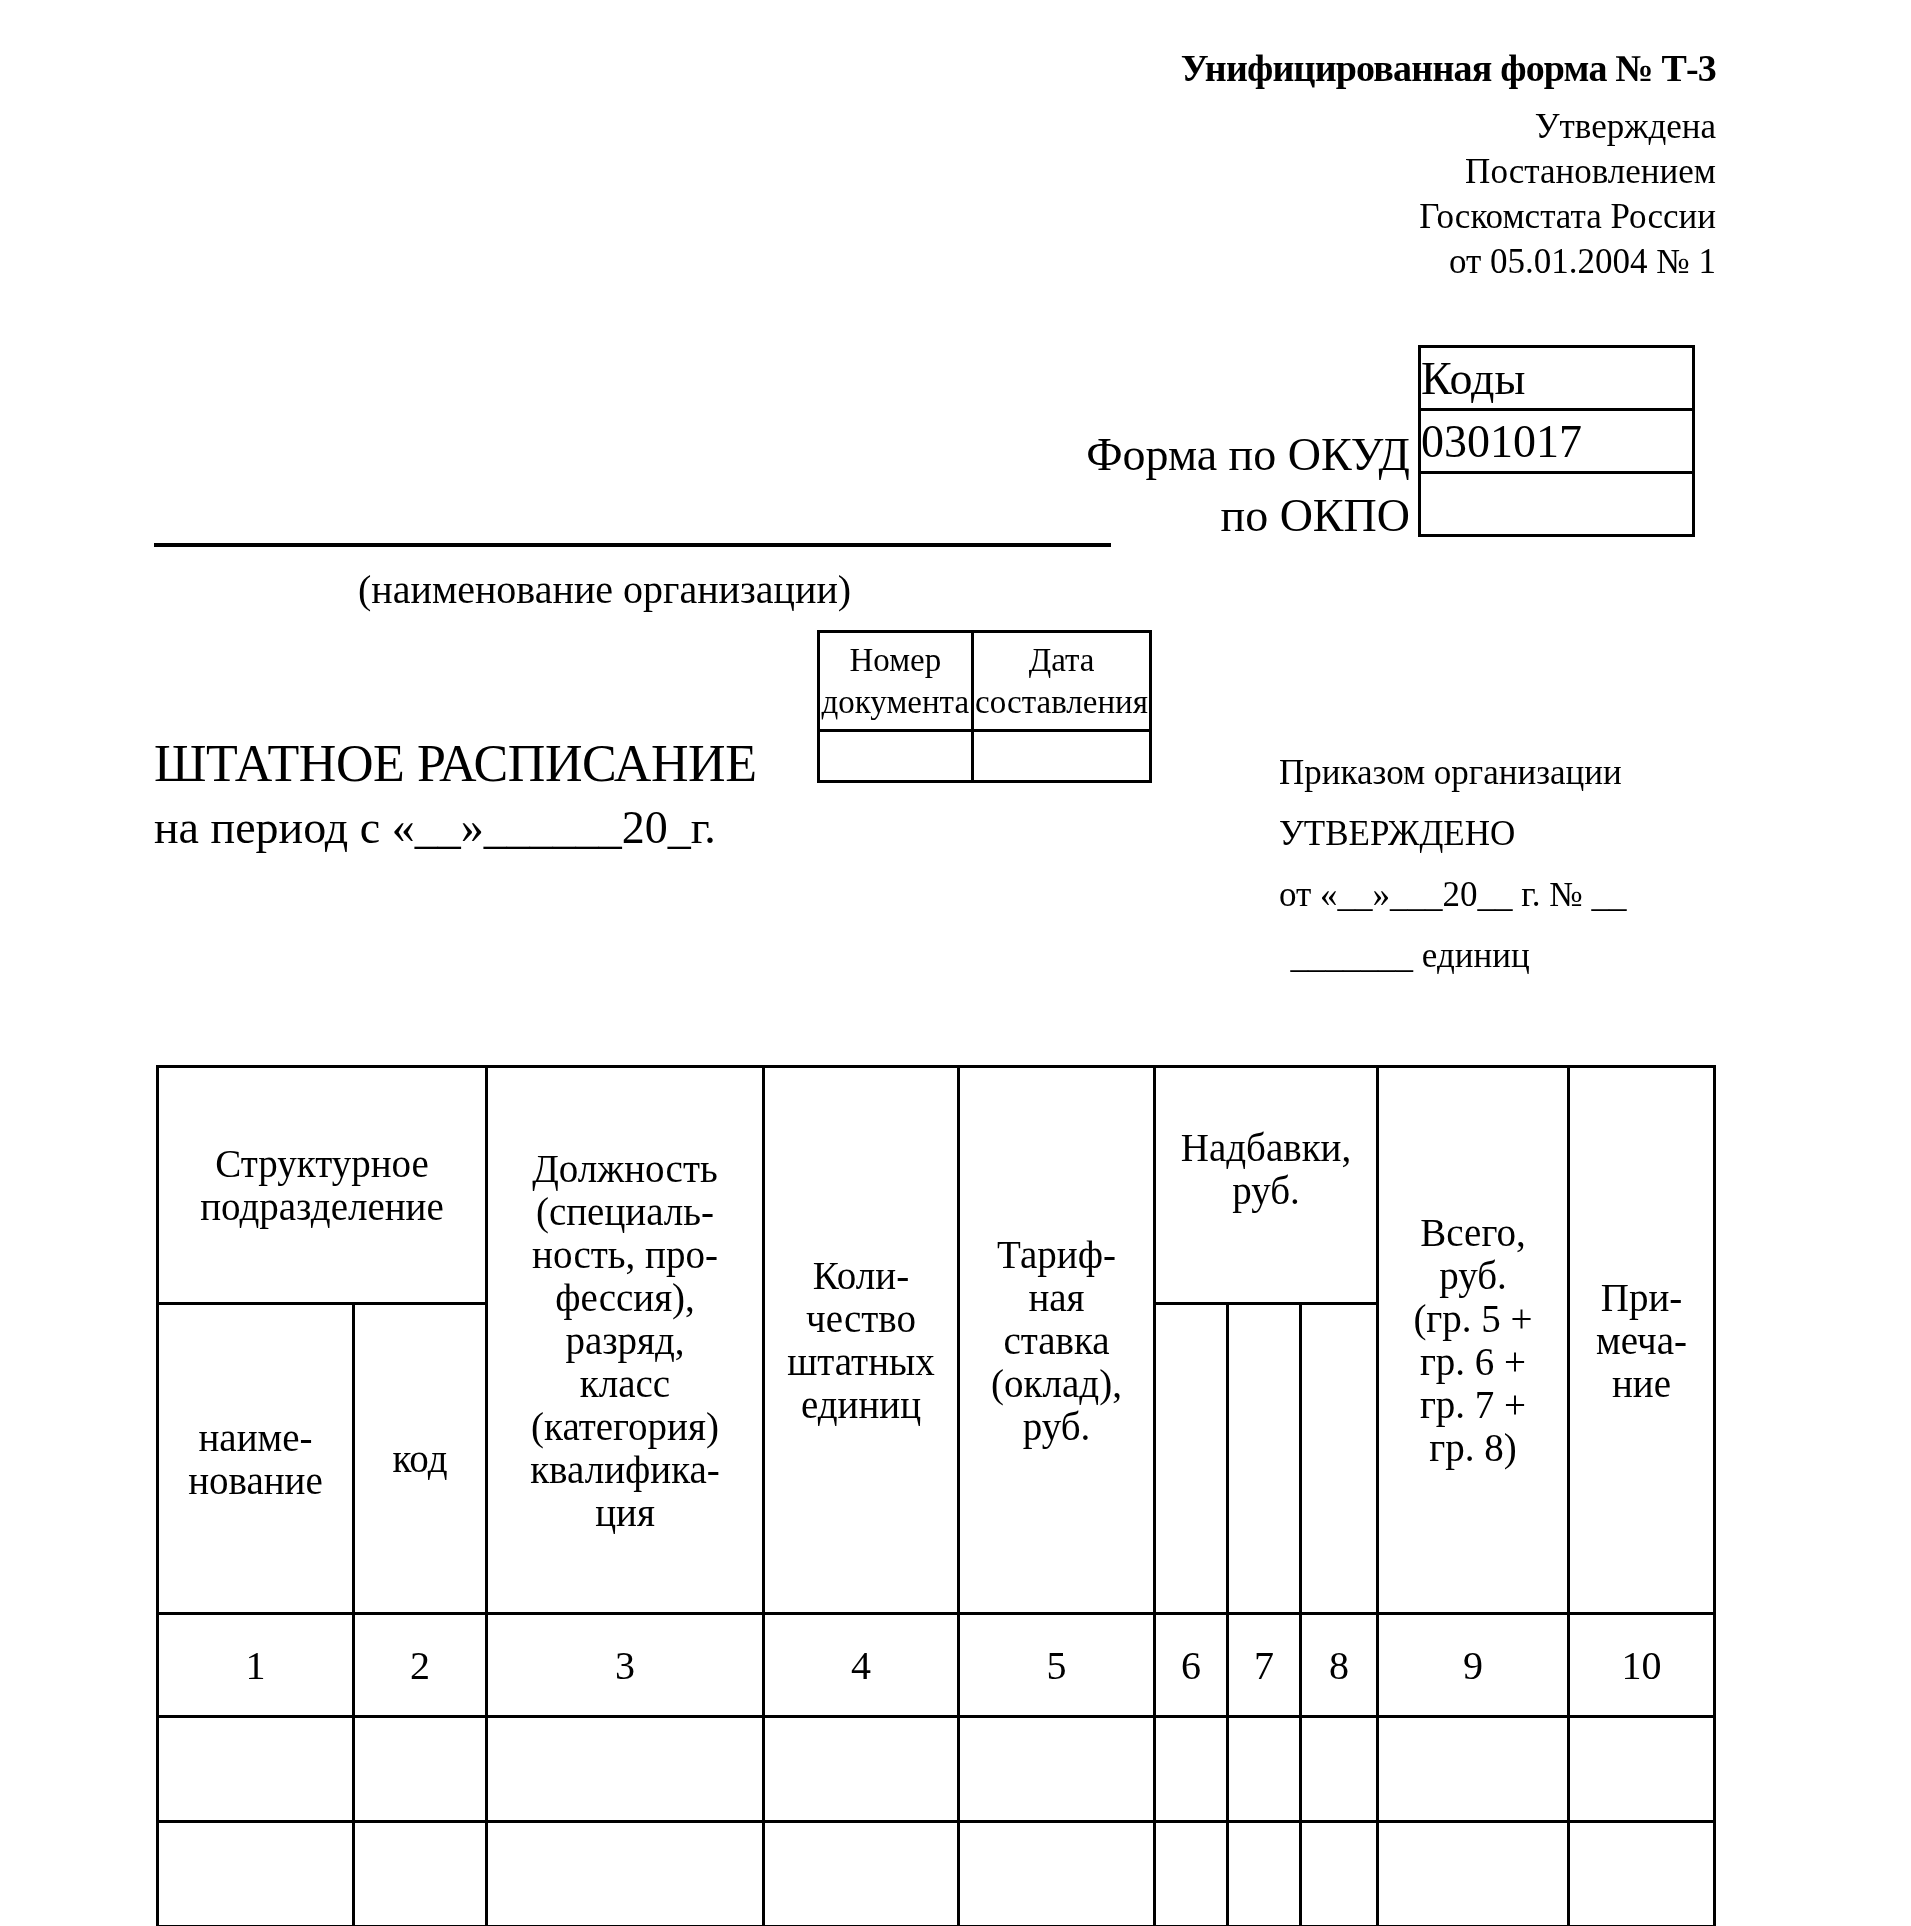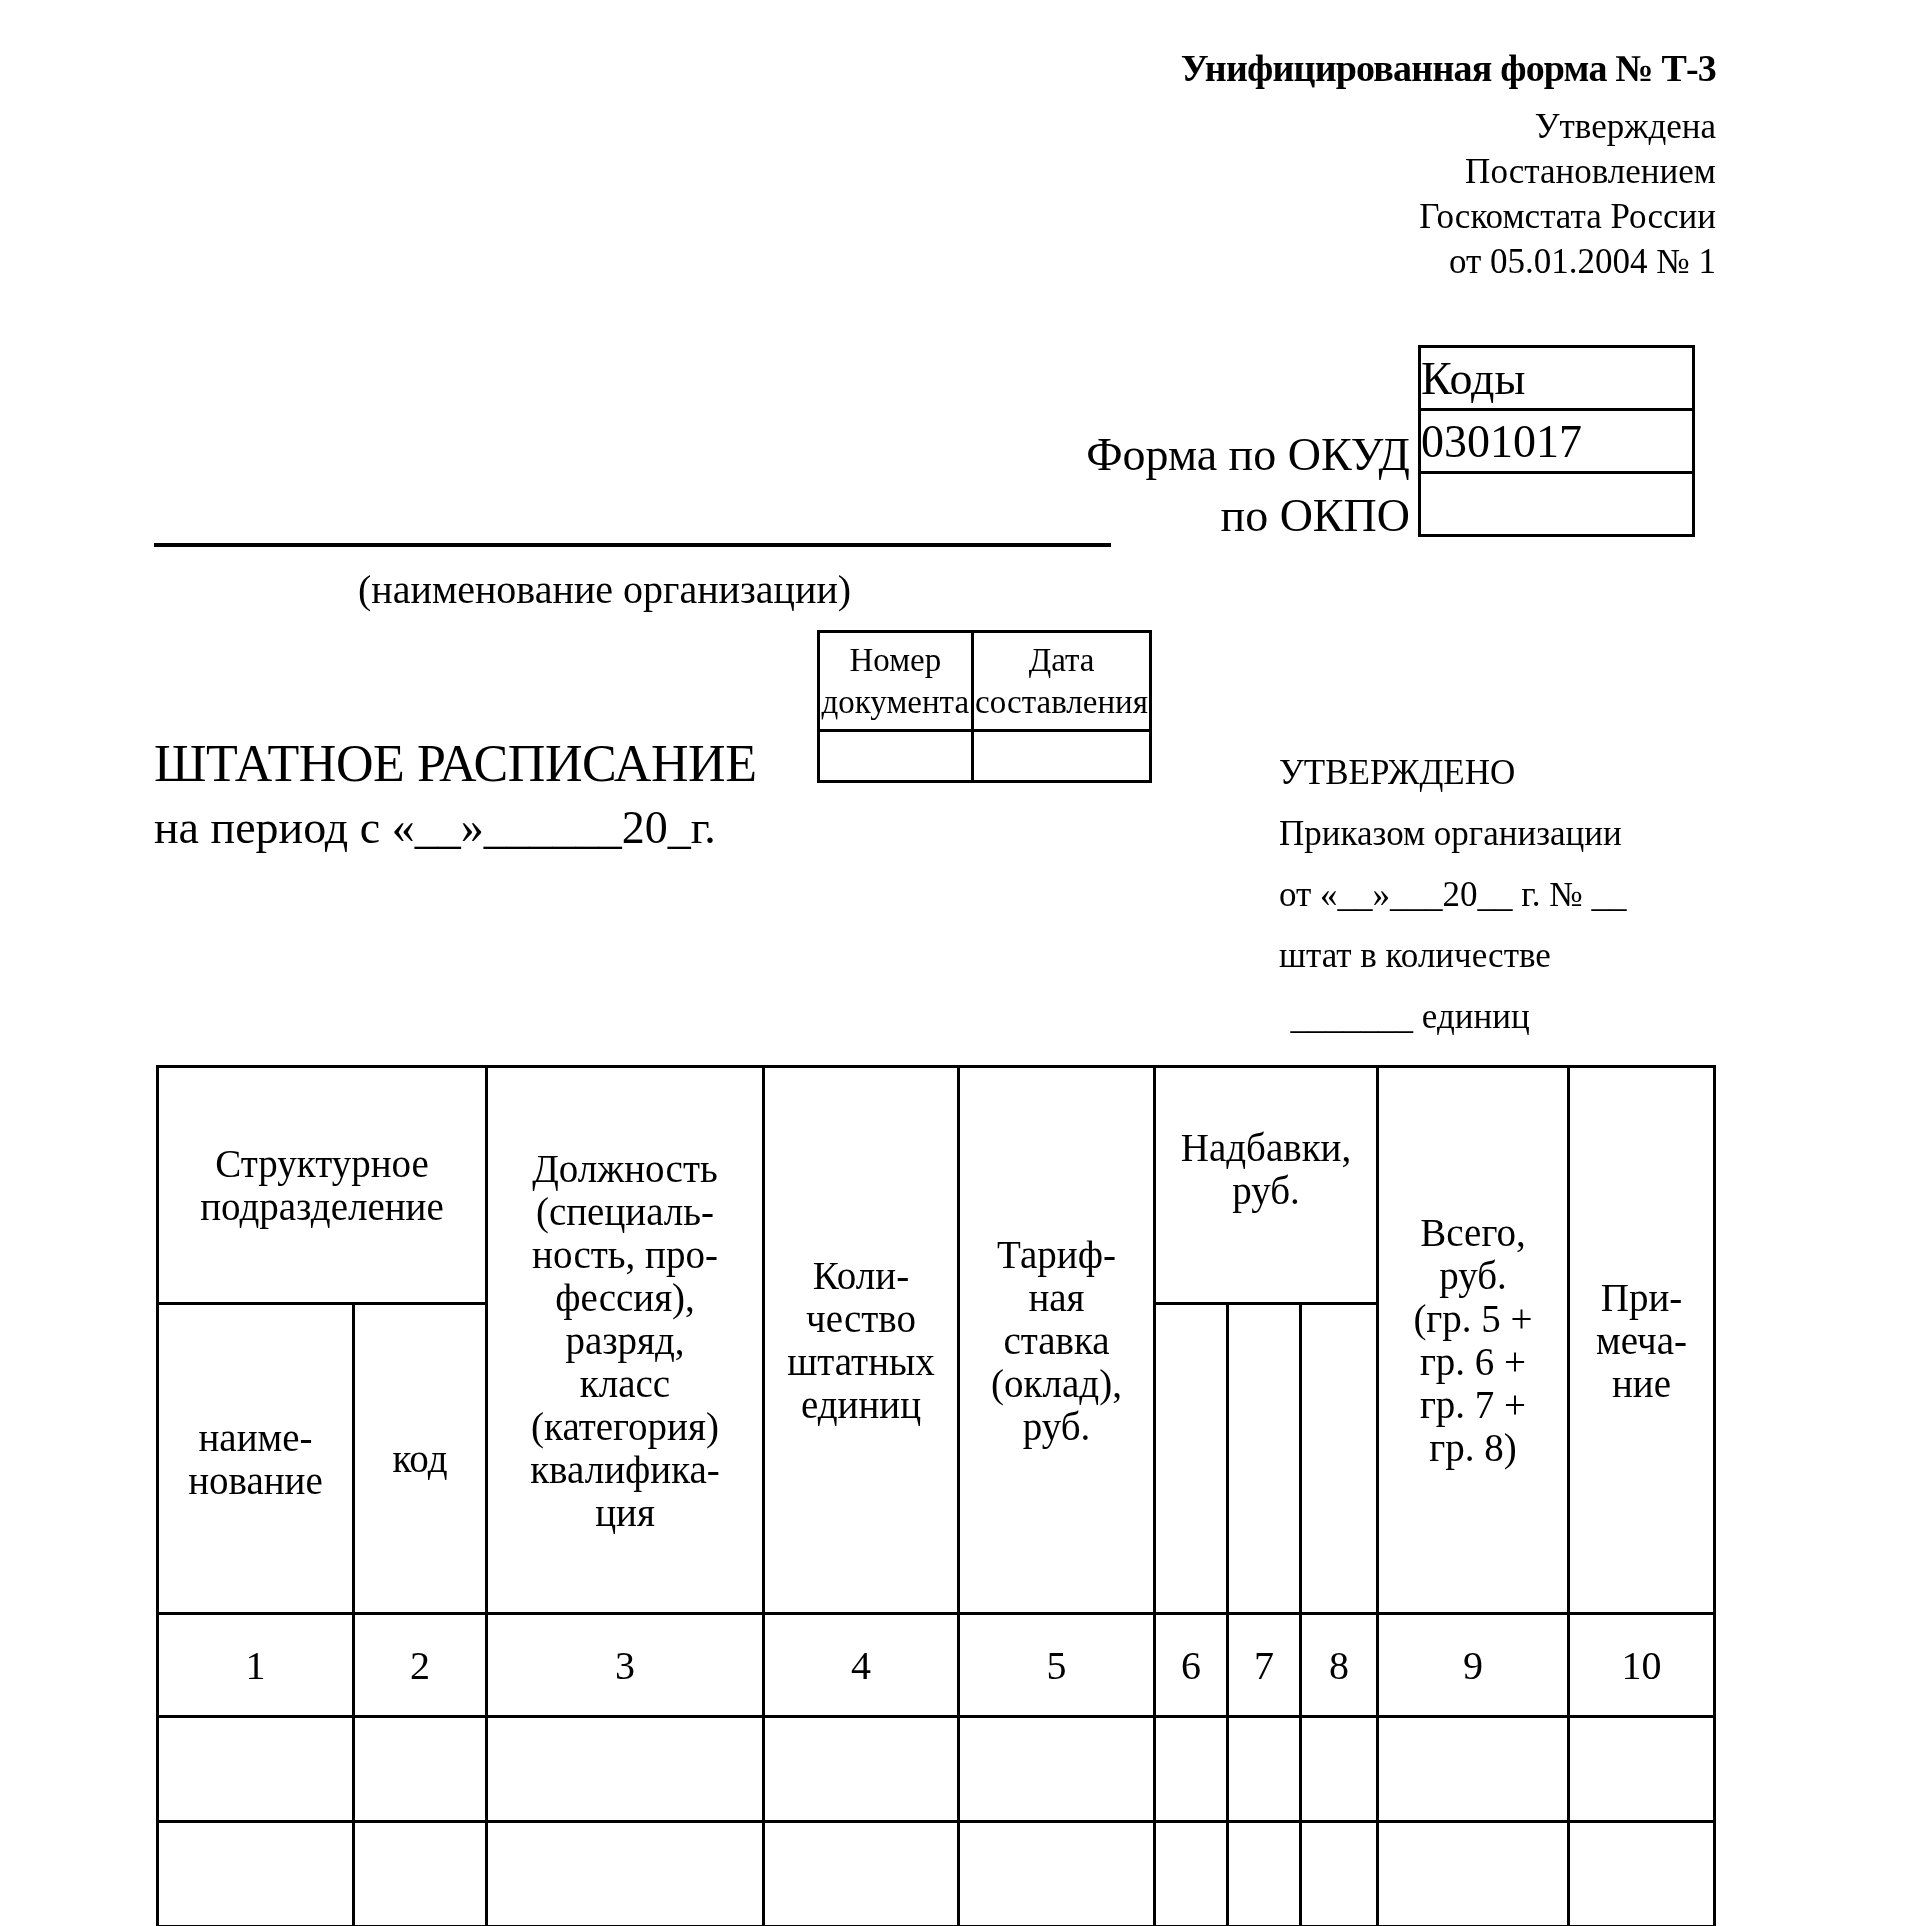--- a/index.html
+++ b/index.html
@@ -83,24 +83,23 @@
   <tr>
     <td class="v"></td>
     <td class="v"></td>
   </tr>
 </tbody>
   </table>
 <div id="title" class="abs">ШТАТНОЕ РАСПИСАНИЕ</div>
 <div id="period" class="abs">на период с «__»______20_г.</div>
 
 <div id="order-block" class="abs">
+  <div>Приказом организации</div>
   <div>УТВЕРЖДЕНО</div>
-  <div>Приказом организации</div>
   <div>от «__»___20__ г. № __</div>
-  <div>штат в количестве</div>
   <div style="padding-left:11.6px">_______ единиц</div>
 </div>
 
 <table id="main-table" class="abs">
   <colgroup>
     <col style="width:196px">
       <col style="width:133px">
       <col style="width:277px">
       <col style="width:195px">
     <col style="width:196px">

